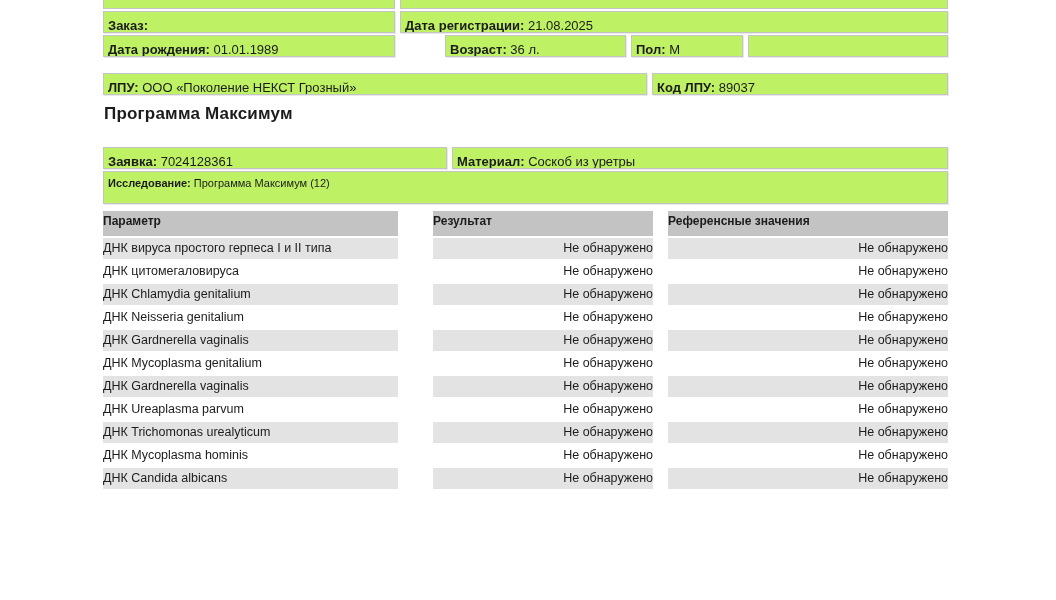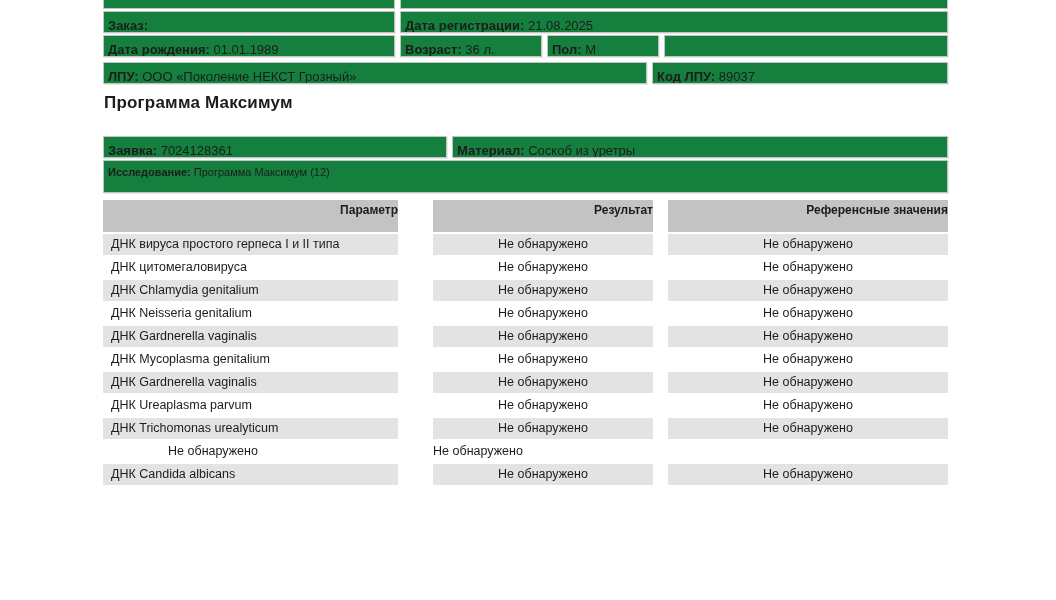--- a/index.html
+++ b/index.html
@@ -8,71 +8,71 @@
     background:#ffffff;
     overflow:hidden;
     font-family:"Liberation Sans","DejaVu Sans",sans-serif;
     color:var(--text,#1c1c1c);
   }
   .doc { position:absolute; left:103px; top:0; width:845px; }
 
   
   .irow { display:flex; gap:5px; }
   .cell {
-    background:#15803d;
+    background:#bef264;
     border:1px solid var(--cell-border,#c4c4c4);
     box-shadow:1px 1px 0 #e9e9e9;
     height:22px; line-height:20px;
     padding:4px 4px;
     font-size:13px;
     white-space:nowrap; overflow:hidden;
   }
   .cell b { font-weight:bold; }
   .cut { height:5px; border-top:none; box-shadow:none; }
   .w292 { width:292px; flex:none; }
-  .w153 { width:142px; flex:none; }
+  .w153 { width:181px; flex:none;margin-left:45px; }
   .w112 { width:112px; flex:none; }
   .w412 { width:344px; flex:none; }
   .w544 { width:544px; flex:none; }
   .grow { flex:1 1 auto; }
 
   .mt2 { margin-top:2px; }
-  .mt5 { margin-top:5px; }
+  .mt5 { margin-top:16px; }
 
   .heading {
     margin:9px 0 23px 1px;
     font-size:17px;
     font-weight:bold;
     letter-spacing:0.2px;
   }
 
   .cell.small { height:33px; line-height:15px; font-size:11px; }
 
   
   .rtable { margin-top:7px; }
   .thead { display:flex; }
   .th {
     background:var(--header-bg,#c3c3c3);
     font-weight:bold; font-size:12px;
-    text-align:right;
-    height:32px; line-height:20px;
+    text-align:left;
+    height:25px; line-height:20px;
     white-space:nowrap; overflow:hidden;
   }
   .col0 { width:295px; margin-right:35px; flex:none; }
   .col1 { width:220px; margin-right:15px; flex:none; }
   .col2 { width:280px; flex:none; }
   .trow { display:flex; margin-top:2px; }
   .tcell {
     height:21px; line-height:21px;
     font-size:12.5px;
     white-space:nowrap; overflow:hidden;
   }
   .trow.odd .tcell { background:var(--row-alt-bg,#e3e3e3); }
-  .tcell.col0 { text-align:left; padding-left:8px; }
-  .tcell.col1, .tcell.col2 { text-align:center; }
+  .tcell.col0 { text-align:left; padding-left:0; }
+  .tcell.col1, .tcell.col2 { text-align:right; }
 </style>
 </head>
 <body>
 
 <div class="doc">
 
   <div class="irow">
     <div class="cell cut w292"></div>
     <div class="cell cut grow"></div>
   </div>
@@ -152,20 +152,21 @@
           <div class="tcell col0">ДНК Ureaplasma parvum</div>
           <div class="tcell col1">Не обнаружено</div>
           <div class="tcell col2">Не обнаружено</div>
         </div>
         <div class="trow odd">
           <div class="tcell col0">ДНК Trichomonas urealyticum</div>
           <div class="tcell col1">Не обнаружено</div>
           <div class="tcell col2">Не обнаружено</div>
         </div>
         <div class="trow even">
+          <div class="tcell col0">ДНК Mycoplasma hominis</div>
           <div class="tcell col1">Не обнаружено</div>
           <div class="tcell col2">Не обнаружено</div>
         </div>
         <div class="trow odd">
           <div class="tcell col0">ДНК Candida albicans</div>
           <div class="tcell col1">Не обнаружено</div>
           <div class="tcell col2">Не обнаружено</div>
         </div>
       </div>
   </div>

